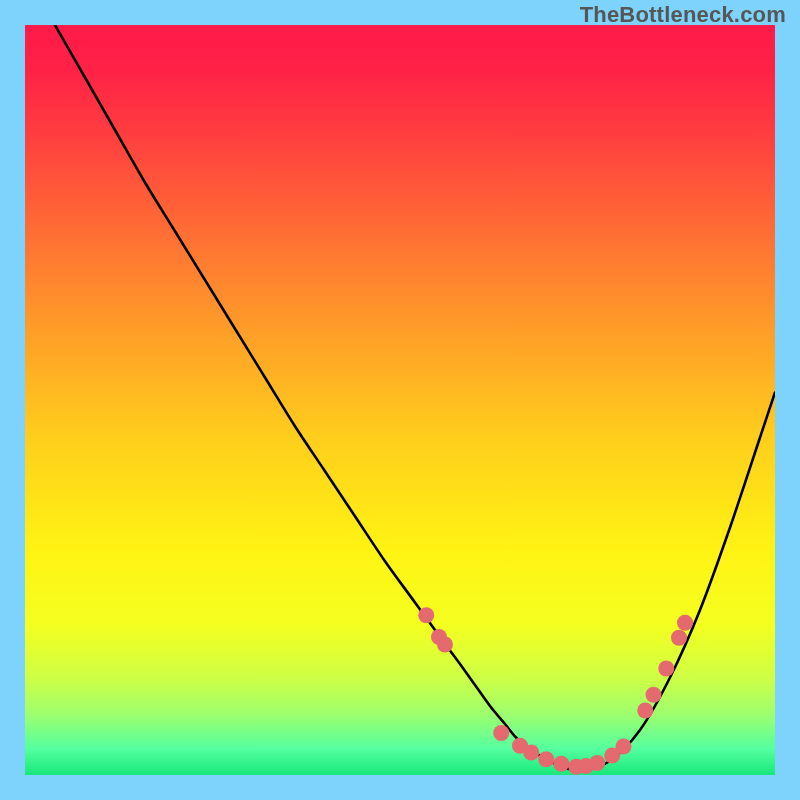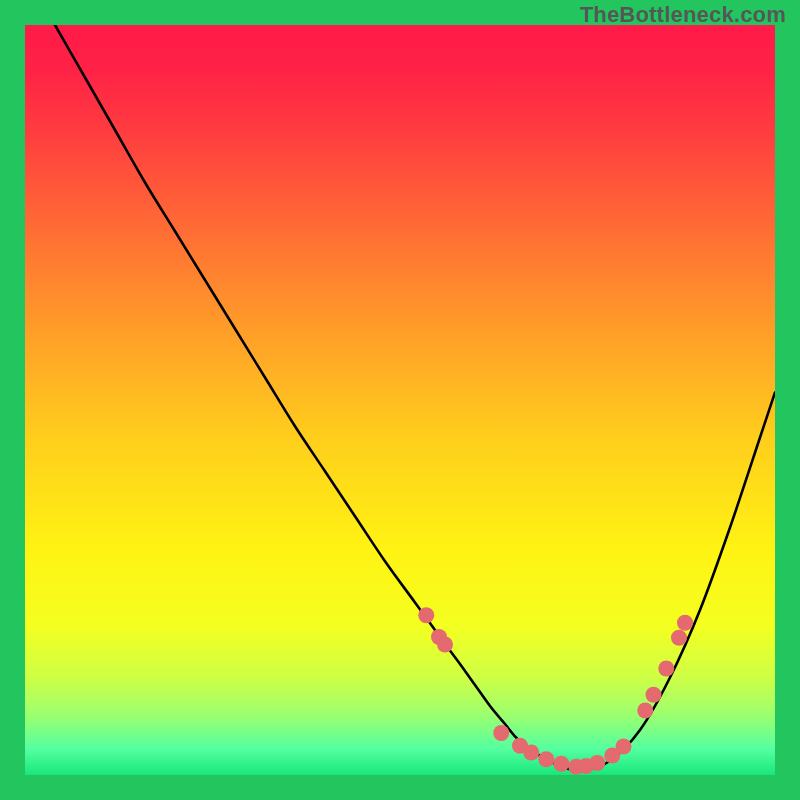--- a/index.html
+++ b/index.html
@@ -7,21 +7,21 @@
     padding: 0;
     width: 800px;
     height: 800px;
     background: #000;
     overflow: hidden;
   }
   .stage {
     position: relative;
     width: 800px;
     height: 800px;
-    background: #22c55e;
+    background: #7dd3fc;
   }
   .plot-area {
     position: absolute;
     left: 25px;
     top: 25px;
     width: 750px;
     height: 750px;
     overflow: hidden;
   }
   .gradient {

